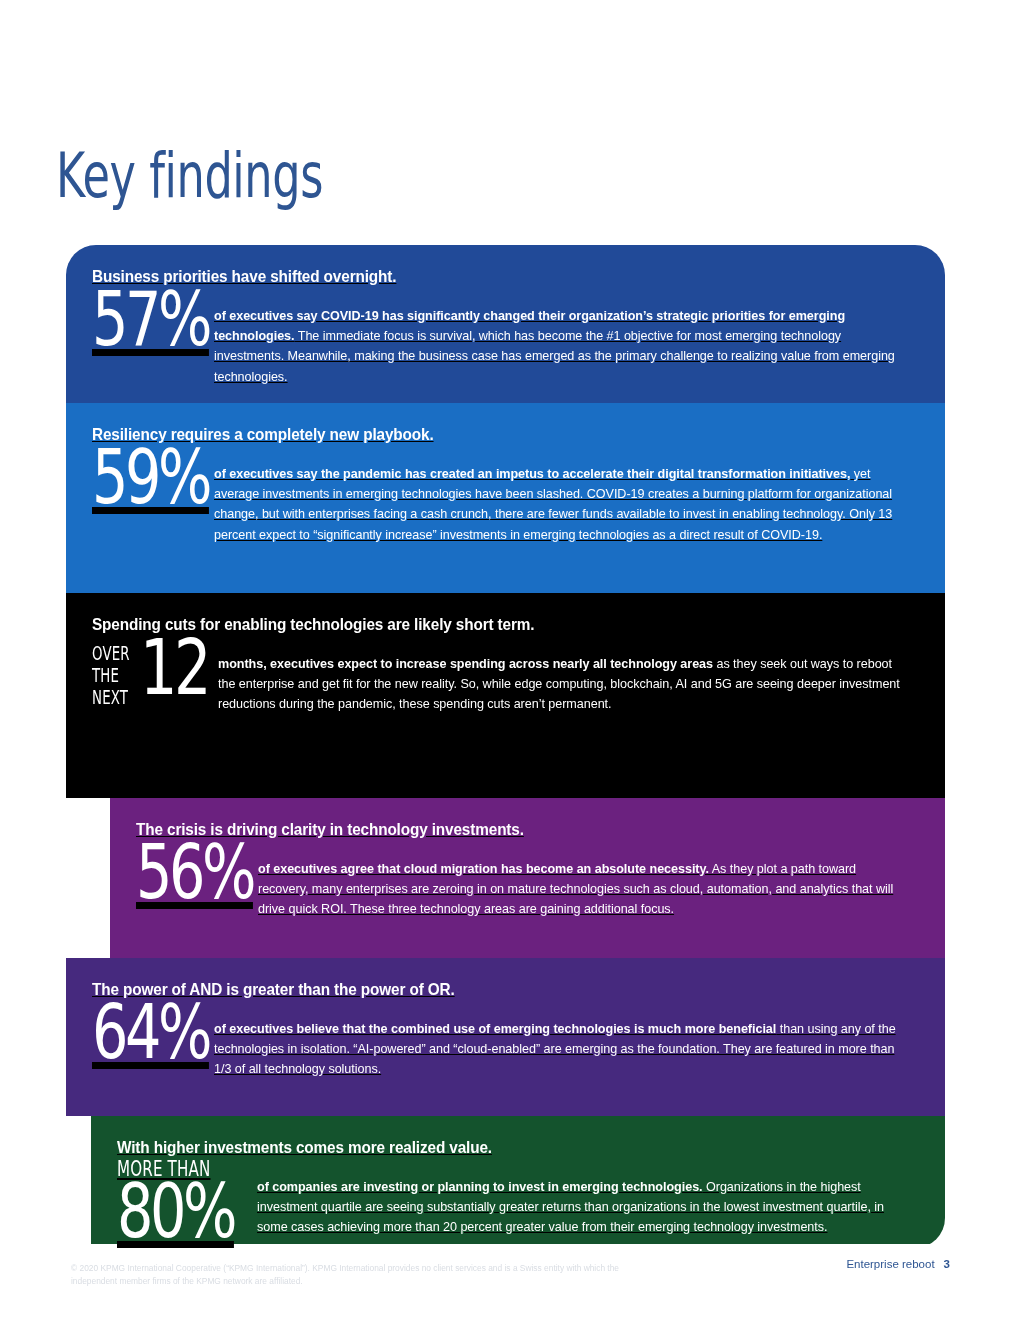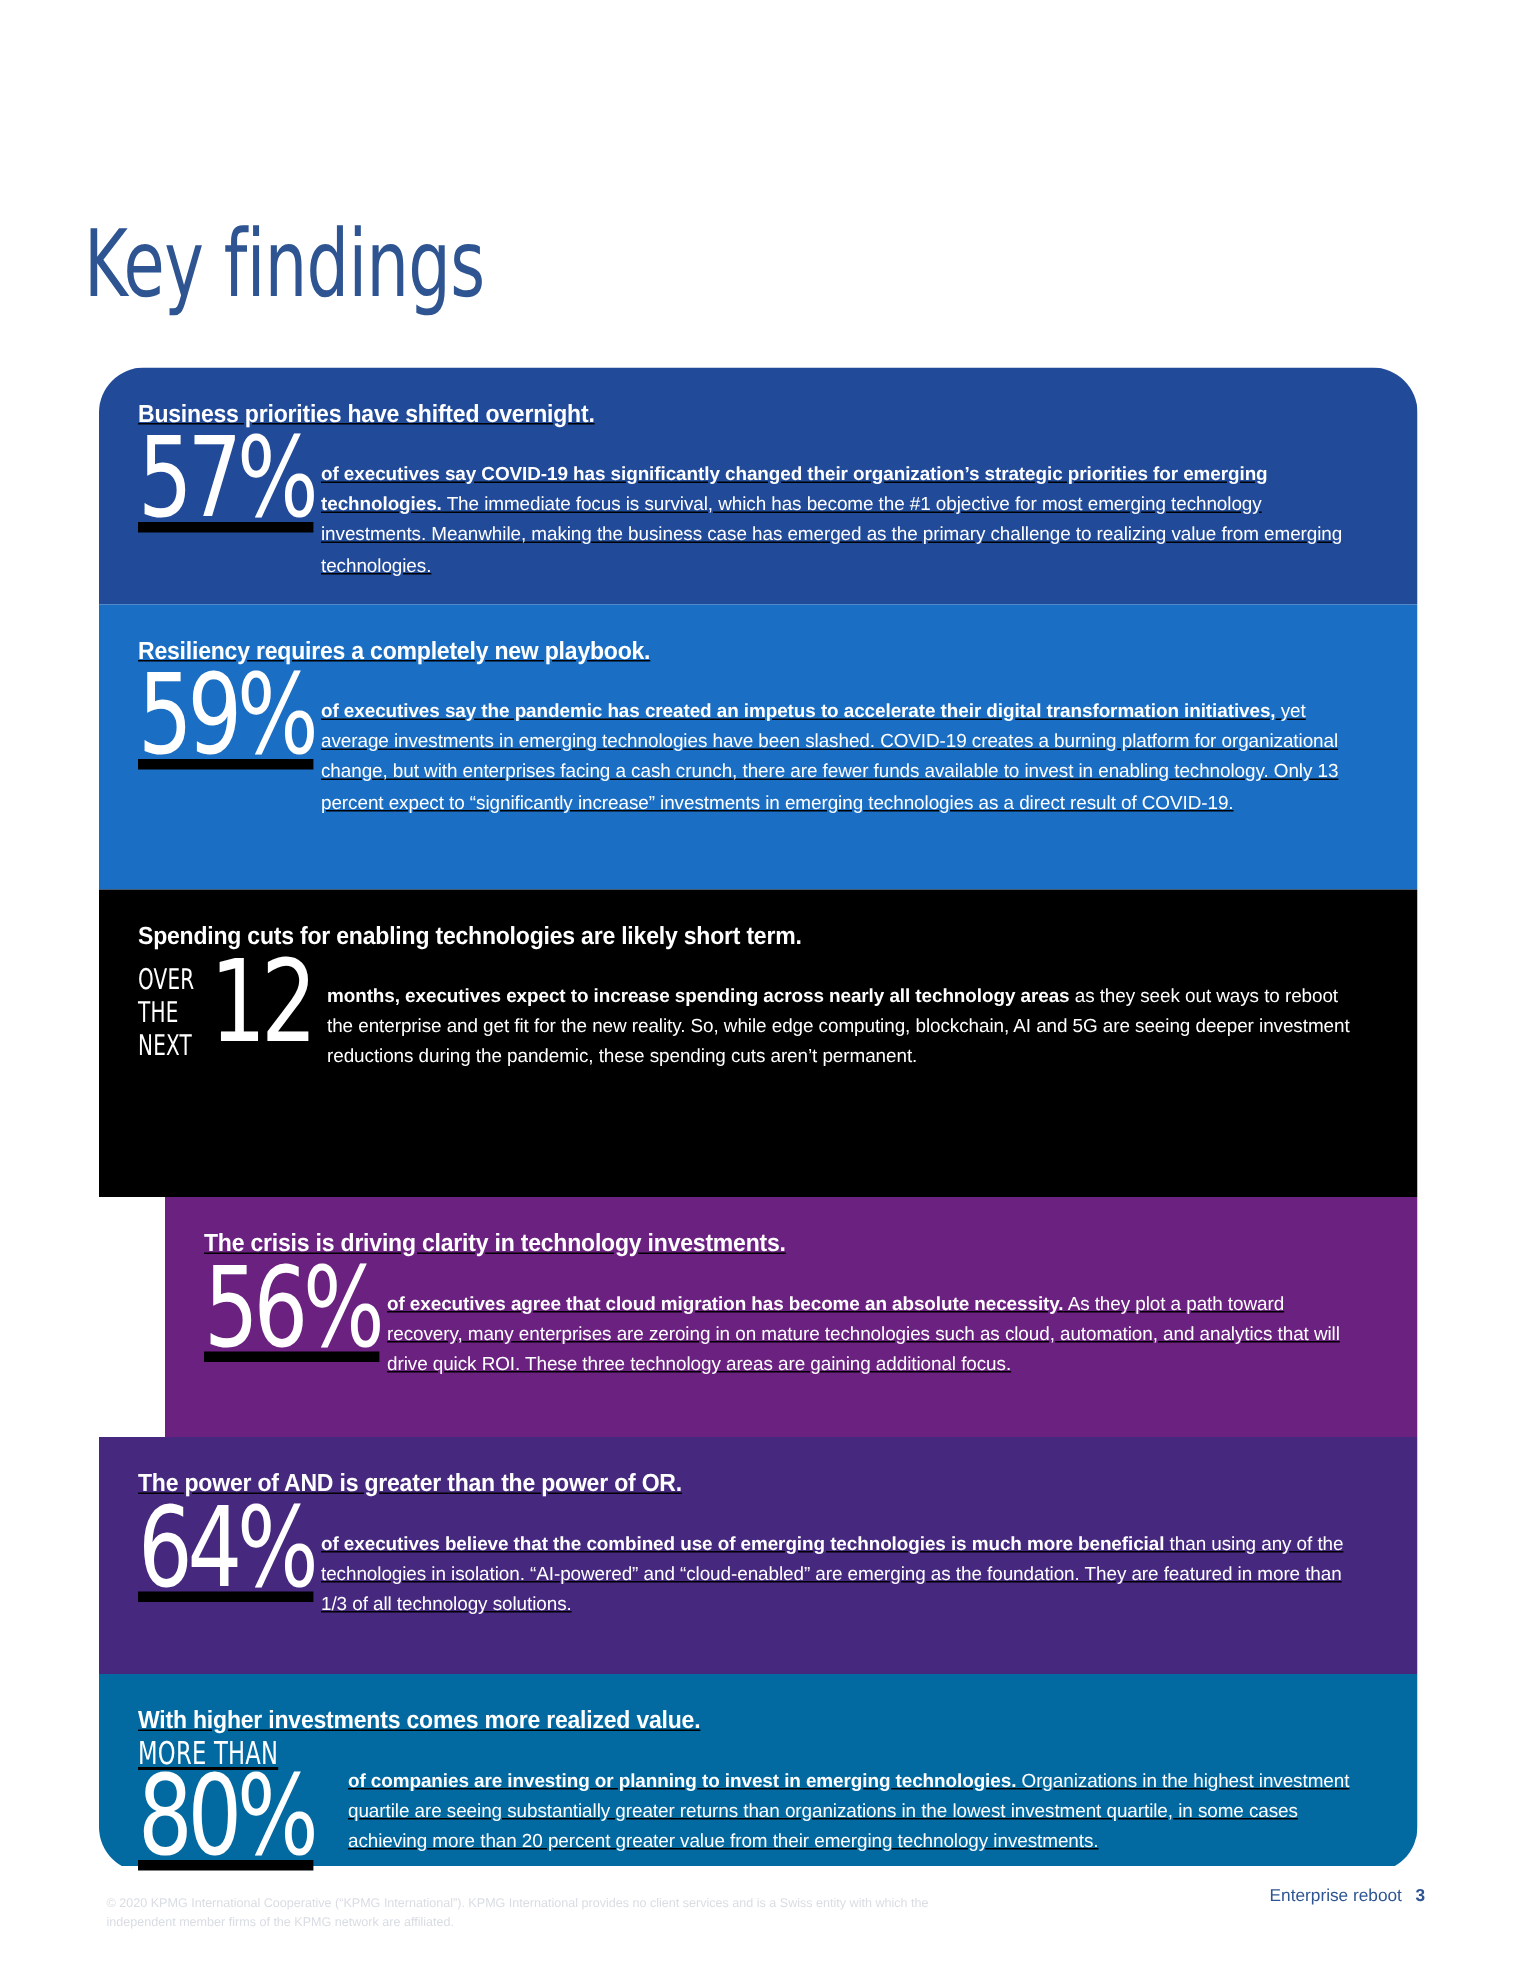--- a/index.html
+++ b/index.html
@@ -216,21 +216,21 @@
     <div class="panel-body">
       <div class="stat gutter-pct">
         <span class="stat-number">64%</span>
       </div>
       <p class="copy">
         <b>of executives believe that the combined use of emerging technologies is much more beneficial</b><span> than using any of the technologies in isolation. “AI-powered” and “cloud-enabled” are emerging as the foundation. They are featured in more than 1/3 of all technology solutions.</span>
       </p>
     </div>
   </div>
 
-  <div class="panel" id="p5" style="background: #0369a1; height: 128px;">
+  <div class="panel" id="p5" style="background: #14532d; height: 128px; margin-left: 25px;">
     <div class="panel-heading">With higher investments comes more realized value.</div>
     <div class="panel-body">
       <div class="stat gutter-80">
         <span class="stat-prefix">MORE THAN</span>
         <span class="stat-number">80%</span>
       </div>
       <p class="copy">
         <b>of companies are investing or planning to invest in emerging technologies.</b><span> Organizations in the highest investment quartile are seeing substantially greater returns than organizations in the lowest investment quartile, in some cases achieving more than 20 percent greater value from their emerging technology investments.</span>
       </p>
     </div>

